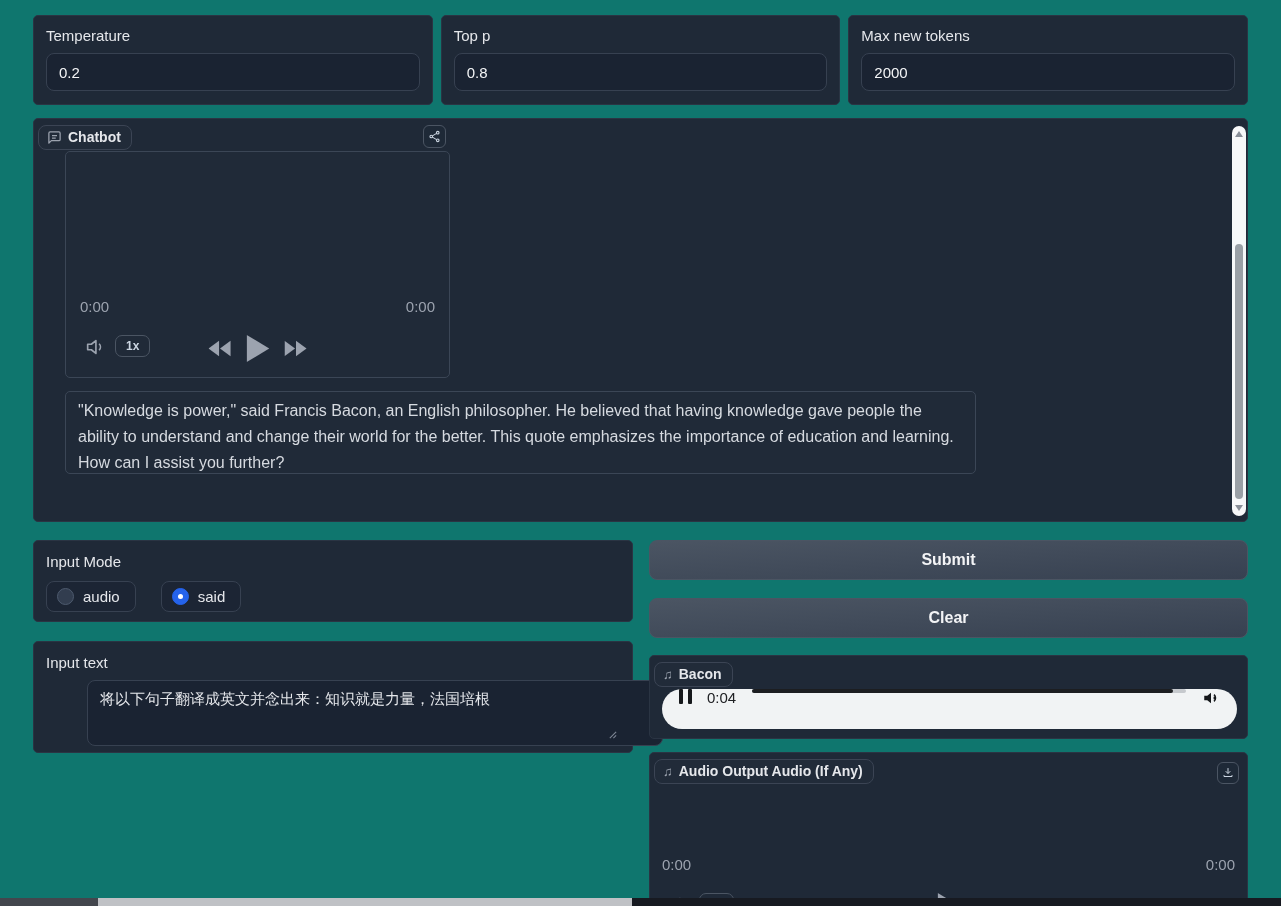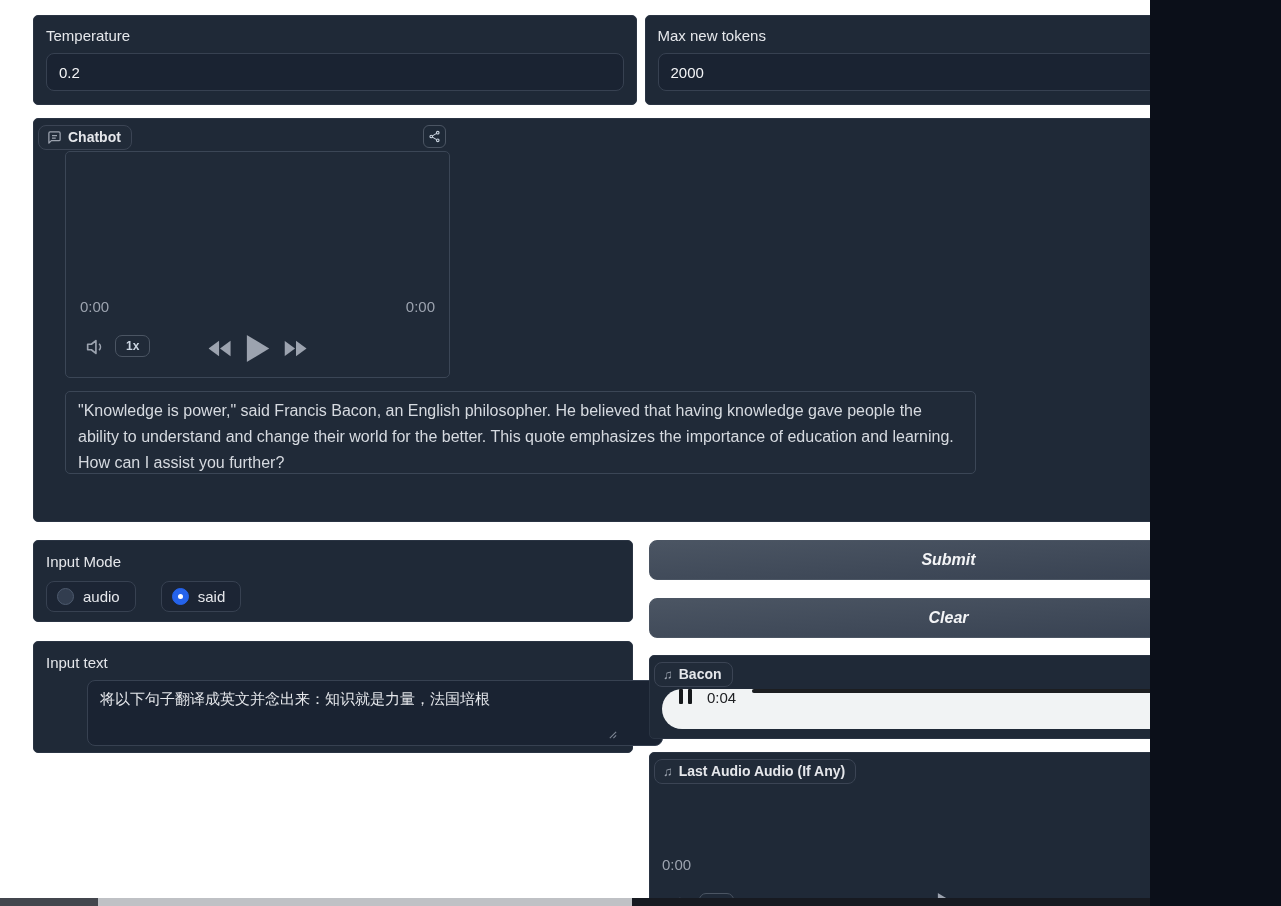--- a/index.html
+++ b/index.html
@@ -1,18 +1,18 @@
 <!DOCTYPE html>
 <html><head>
 <meta charset="utf-8">
 <style>
   * { margin:0; padding:0; box-sizing:border-box; }
   html,body { background:#0b0f19; }
   body { font-family:"Liberation Sans","DejaVu Sans",sans-serif; }
-  .frame { position:relative; width:1150px; height:906px; background:#ffffff; overflow:hidden;padding-left:35px; }
+  .frame { position:relative; width:1281px; height:906px; background:#0f766e; overflow:hidden;padding-left:35px; }
 
   .panel { background:#1f2937; border:1px solid #2a3443; border-radius:5px; }
 
   
   .param-row { position:absolute; left:33px; top:15px; width:1215px; height:90px; display:flex; gap:8px; }
   .param { flex:1; padding:11px 12px; }
   .param-label { color:#e5e7eb; font-size:15px; margin-bottom:9px; }
   .textbox { width:100%; height:38px; background:#1a2332; border:1px solid #374151; border-radius:8px;
              color:#f3f4f6; font-size:15px; padding:0 12px; font-family:inherit; outline:none; }
 
@@ -61,21 +61,21 @@
   
   .input-text { position:absolute; left:33px; top:641px; width:600px; height:112px; padding:12px; }
   .ta-wrap { position:relative; margin-top:9px; }
   textarea { width:576px; height:66px; background:#1a2332; border:1px solid #374151; border-radius:8px;
              color:#e5e7eb; font-size:15px; padding:9px 12px; resize:none; font-family:inherit; outline:none;margin-left:41px; }
   .resize-h { position:absolute; right:3px; bottom:7px; }
 
   
   .action { position:absolute; left:649px; width:599px; height:40px; border-radius:8px; border:1px solid #4b5563;
             background:linear-gradient(to bottom right,#4b5563,#374151); color:#f3f4f6; font-weight:700;
-            font-size:16px; cursor:pointer; font-family:inherit;font-style:italic; }
+            font-size:16px; cursor:pointer; font-family:inherit; }
   .submit { top:540px; } .clear { top:598px; }
 
   
   .play-panel { position:absolute; left:649px; top:655px; width:599px; height:84px; }
   .native-player { position:absolute; left:12px; top:33px; width:575px; height:40px; background:#f1f3f4;
                    border-radius:20px; display:flex; align-items:flex-start; padding:0 17px; }
   .pause { display:flex; gap:5px; cursor:pointer; }
   .pause span { display:block; width:4px; height:15px; background:#16181b; border-radius:1px; }
   .np-time { margin-left:15px; color:#202124; font-size:15px; }
   .np-track { flex:1; margin:0 16px; height:4px; background:#c6c9cd; border-radius:2px; position:relative; cursor:pointer; }
@@ -95,20 +95,24 @@
 </style>
 </head>
 <body>
 
 <div class="frame">
 
   <div class="param-row">
     <div class="panel param">
       <div class="param-label">Temperature</div>
       <input class="textbox" value="0.2" style="">
+    </div>
+    <div class="panel param">
+      <div class="param-label">Top p</div>
+      <input class="textbox" value="0.8" style="">
     </div>
     <div class="panel param">
       <div class="param-label">Max new tokens</div>
       <input class="textbox" value="2000" style="">
     </div>
   </div>
 
   <div class="panel chatbot">
     <div class="block-label">
       <span style="display:flex;">
@@ -225,21 +229,21 @@
             <path d="M16 7.5a6 6 0 0 1 0 9" stroke="#16181b" stroke-width="2" fill="none"></path>
             <path d="M16 10.2a3 3 0 0 1 0 3.6" stroke="#16181b" stroke-width="2" fill="none"></path>
           </svg>
       </span>
     </div>
   </div>
 
   <div class="panel last-out">
     <div class="block-label">
       <span class="note">♫</span>
-      <span>Last Audio Audio (If Any)</span>
+      <span>Audio Output Audio (If Any)</span>
     </div>
     <div class="icon-btn dl-btn">
       <span style="display:flex;">
         <svg width="12" height="12" viewBox="0 0 24 24" fill="none" stroke="#cbd5e1" stroke-width="2" stroke-linecap="round">
             <path d="M12 3v9"></path>
             <path d="M8 9l4 4 4-4"></path>
             <path d="M4 17v2h16v-2"></path>
           </svg>
       </span>
     </div>

